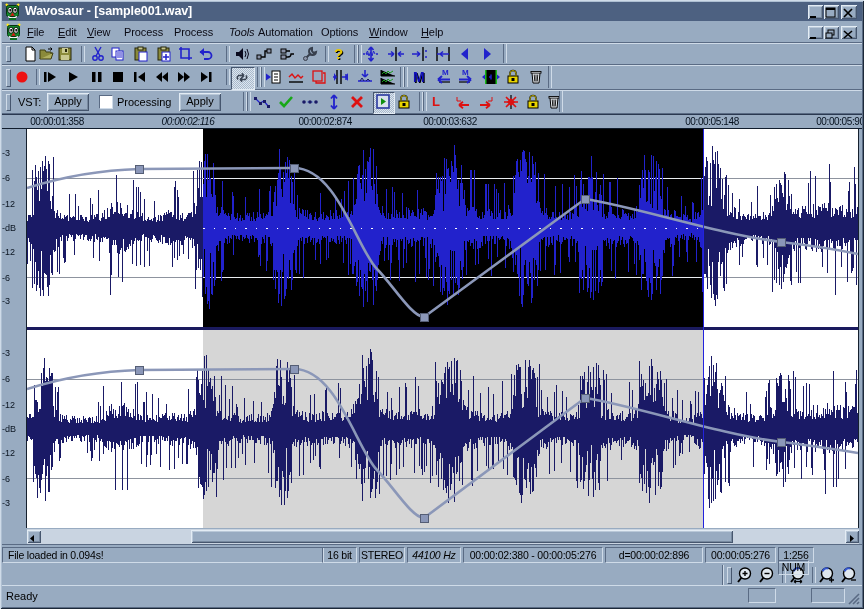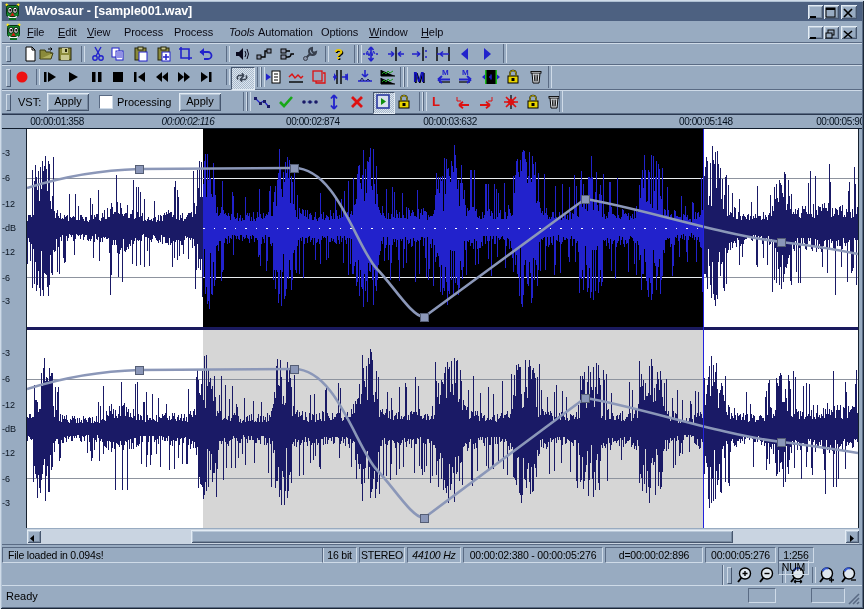--- a/index.html
+++ b/index.html
@@ -386,24 +386,24 @@
         <line x1="8" y1="5.5" x2="8" y2="12.5"></line>
         <line x1="9.8" y1="5.5" x2="9.2" y2="12.5"></line>
       </g>
     </svg>
 <div class="sep" style="left:559px;top:0px;height:21px;"></div>
 </div>
 
 <div class="abs" style="left:0;top:115px;width:864px;height:13px;background:#98abc1;font-size:10px;color:#05101e;">
 <div class="abs" style="left:24px;top:1px;width:66px;text-align:center;letter-spacing:-0.4px;">00:00:01:358</div>
     <div class="abs" style="left:155px;top:1px;width:66px;text-align:center;letter-spacing:-0.4px;font-style:italic;">00:00:02:116</div>
-    <div class="abs" style="left:286px;top:1px;width:66px;text-align:left;letter-spacing:-0.4px;">00:00:02:874</div>
+    <div class="abs" style="left:286px;top:1px;width:66px;text-align:right;letter-spacing:-0.4px;">00:00:02:874</div>
     <div class="abs" style="left:417px;top:1px;width:66px;text-align:center;letter-spacing:-0.4px;">00:00:03:632</div>
     <div class="abs" style="left:568px;top:1px;width:66px;text-align:left;letter-spacing:-0.4px;margin-top:32px;">00:00:04:390</div>
-    <div class="abs" style="left:679px;top:1px;width:66px;letter-spacing:-0.4px;">00:00:05:148</div>
+    <div class="abs" style="left:679px;top:1px;width:66px;text-align:center;letter-spacing:-0.4px;">00:00:05:148</div>
     <div class="abs" style="left:810px;top:1px;width:66px;text-align:center;letter-spacing:-0.4px;">00:00:05:906</div>
 </div>
 <div class="abs" style="left:0;top:128px;width:864px;height:1px;background:#101c2c;"></div>
 
 <div class="abs" style="left:0;top:129px;width:26px;height:399px;background:#98abc1;border-right:1px solid #15202e;font-size:9px;color:#0a1420;">
 <div class="abs" style="left:2px;top:19px;">-3</div>
     <div class="abs" style="left:2px;top:44px;">-6</div>
     <div class="abs" style="left:2px;top:70px;">-12</div>
     <div class="abs" style="left:2px;top:94px;">-dB</div>
     <div class="abs" style="left:2px;top:118px;">-12</div>

